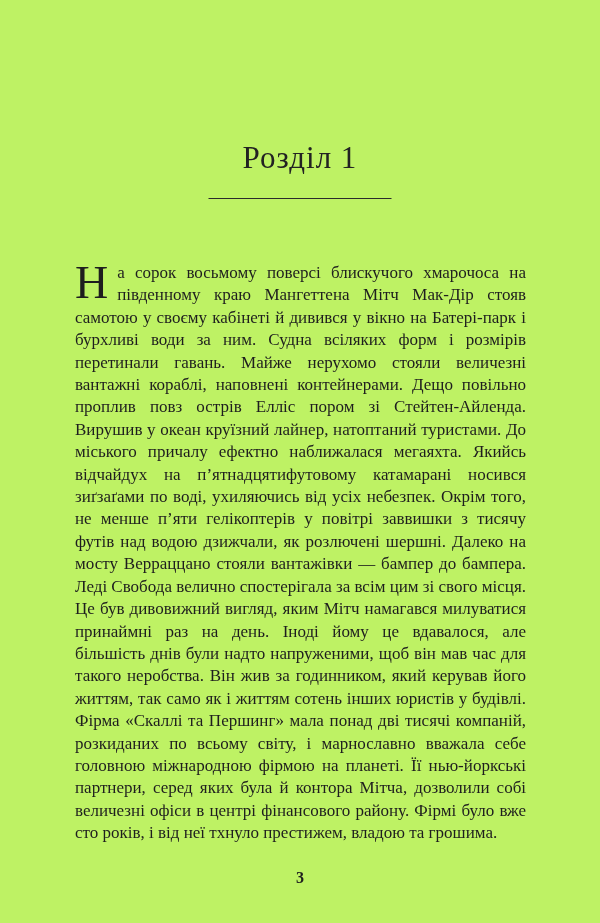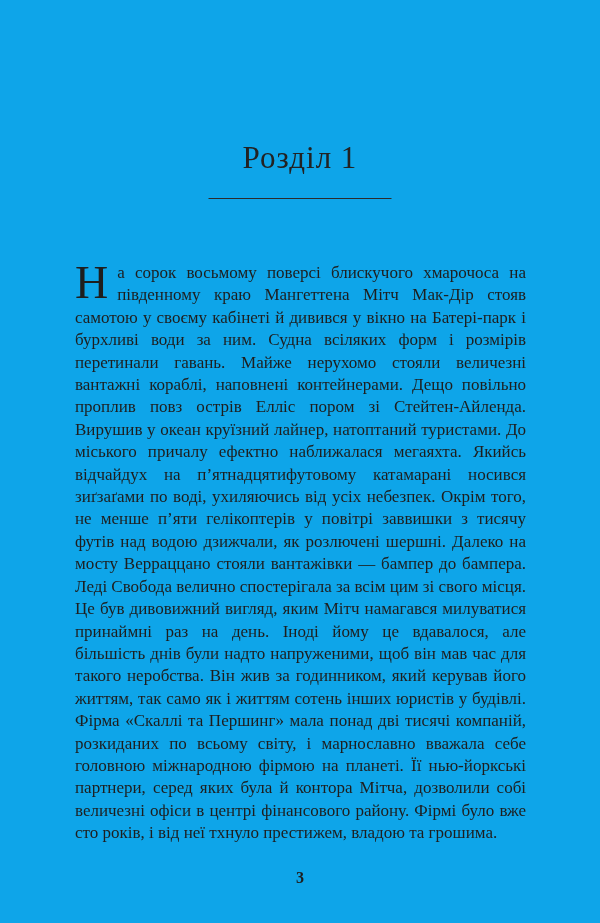--- a/index.html
+++ b/index.html
@@ -5,21 +5,21 @@
   html, body {
     margin: 0;
     padding: 0;
     background: #e9e6df;
   }
   .book-page {
     position: relative;
     width: 600px;
     height: 923px;
     margin: 0 auto;
-    background: #0ea5e9;
+    background: #bef264;
     font-family: "Liberation Serif", "DejaVu Serif", serif;
     color: #1e1e1e;
     overflow: hidden;
   }
   .chapter-title {
     position: absolute;
     top: 140px;
     left: 0;
     right: 0;
     margin: 0;

